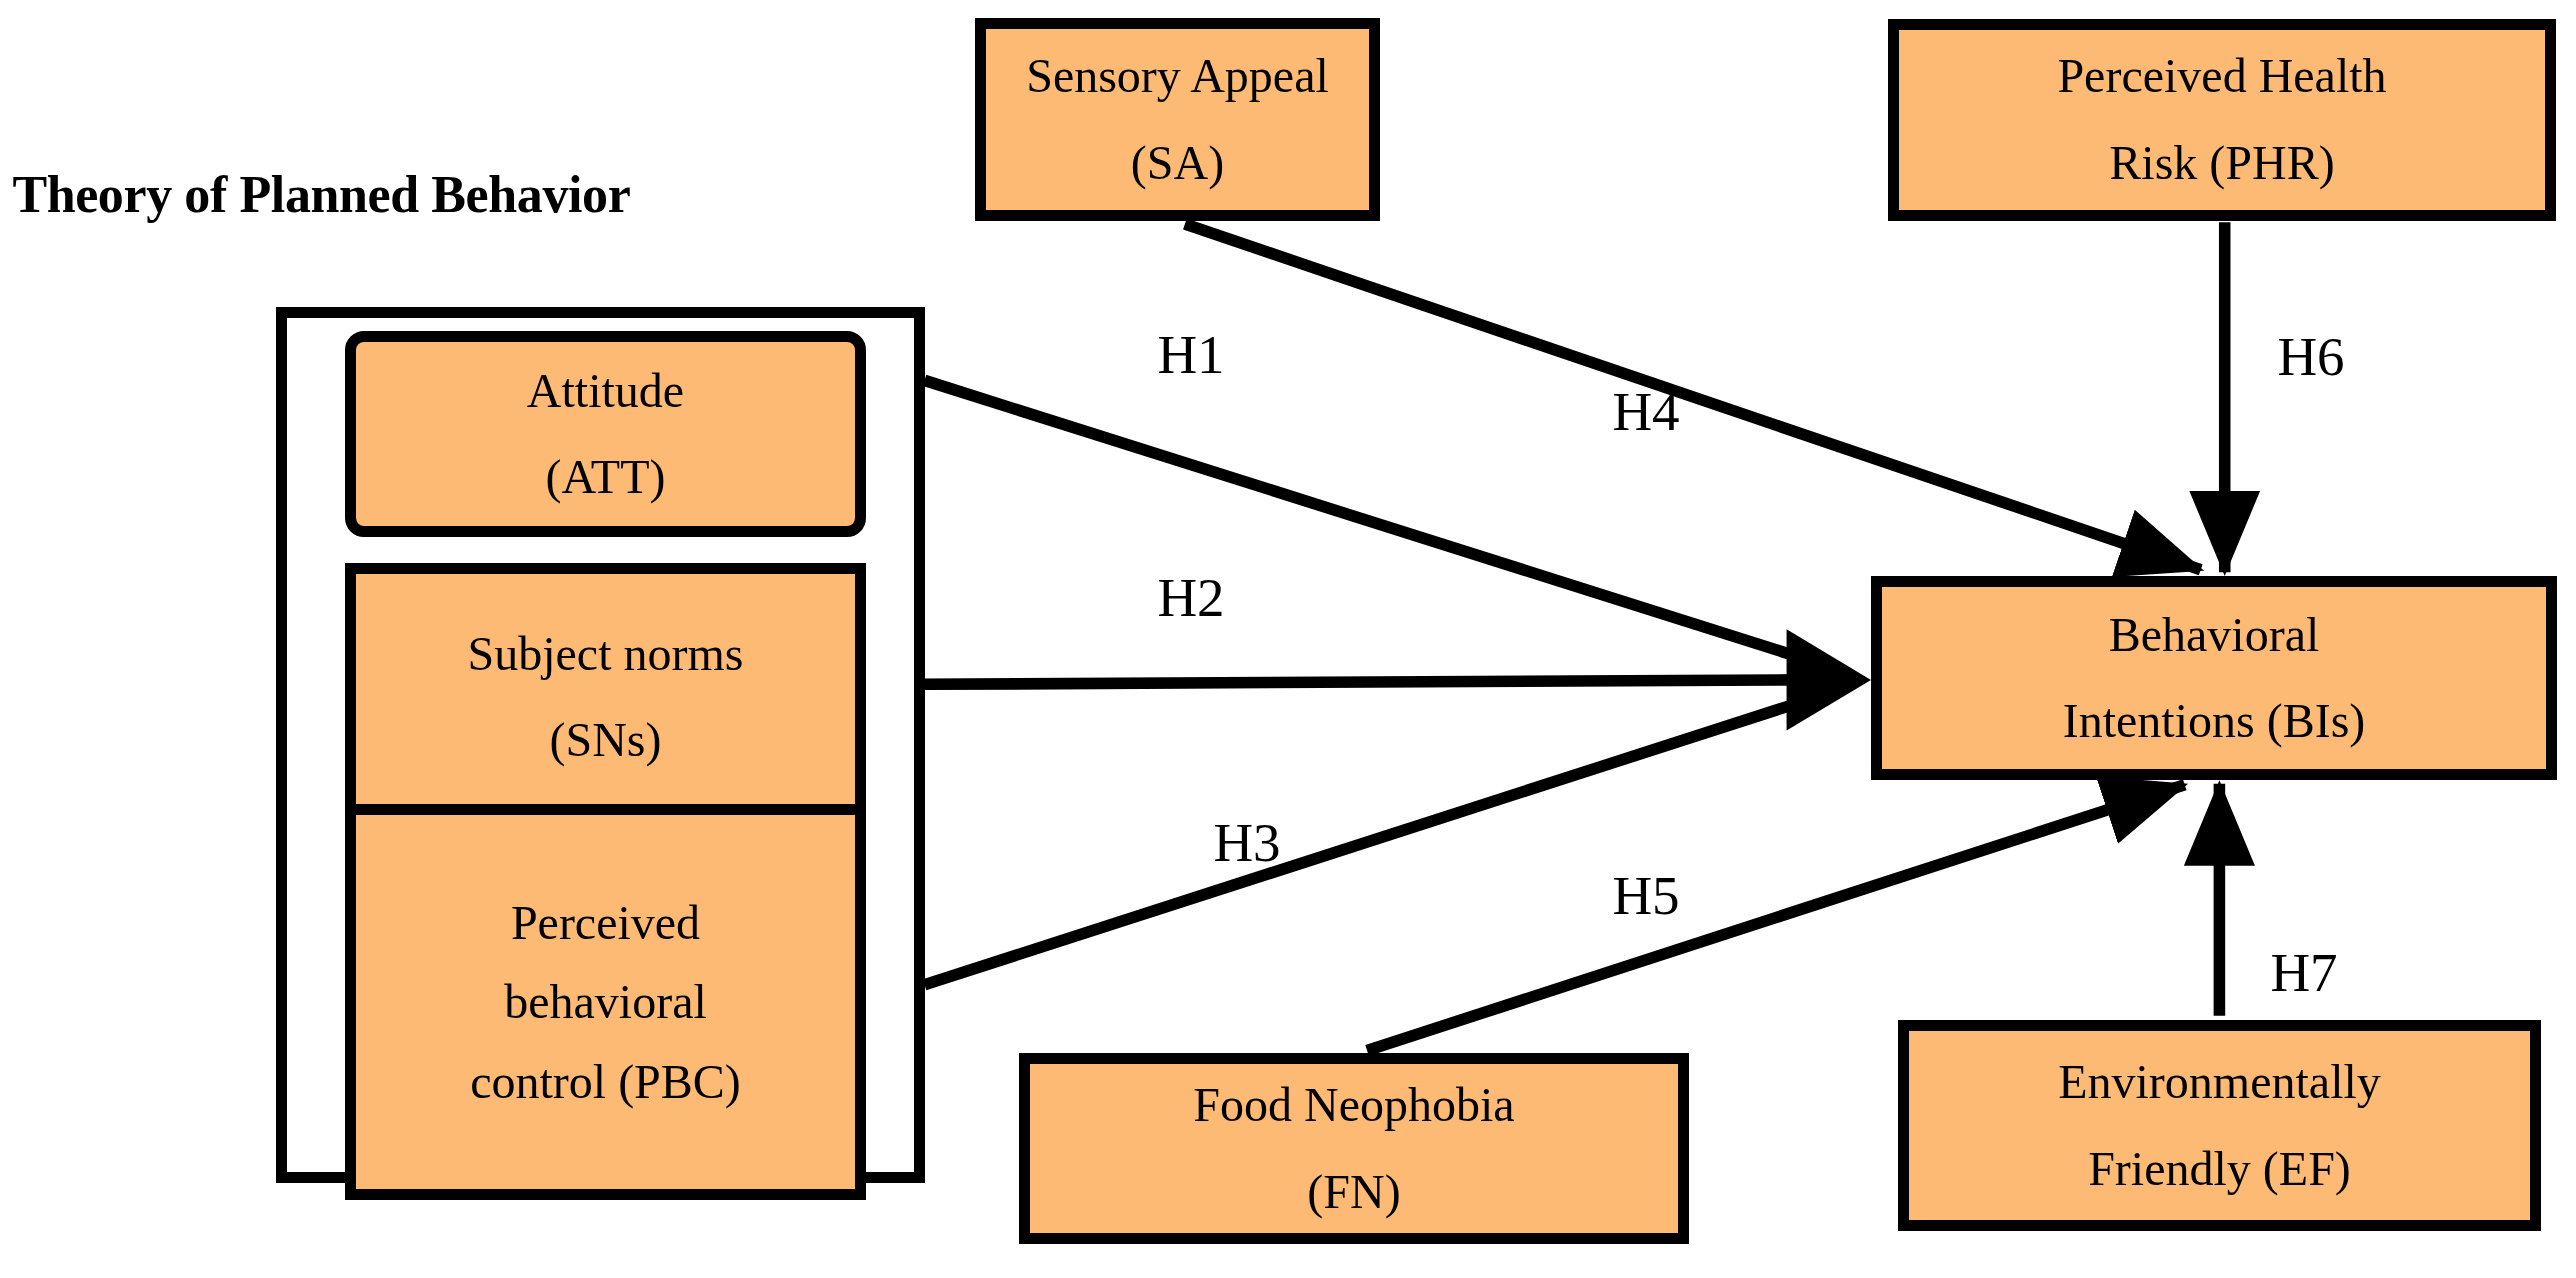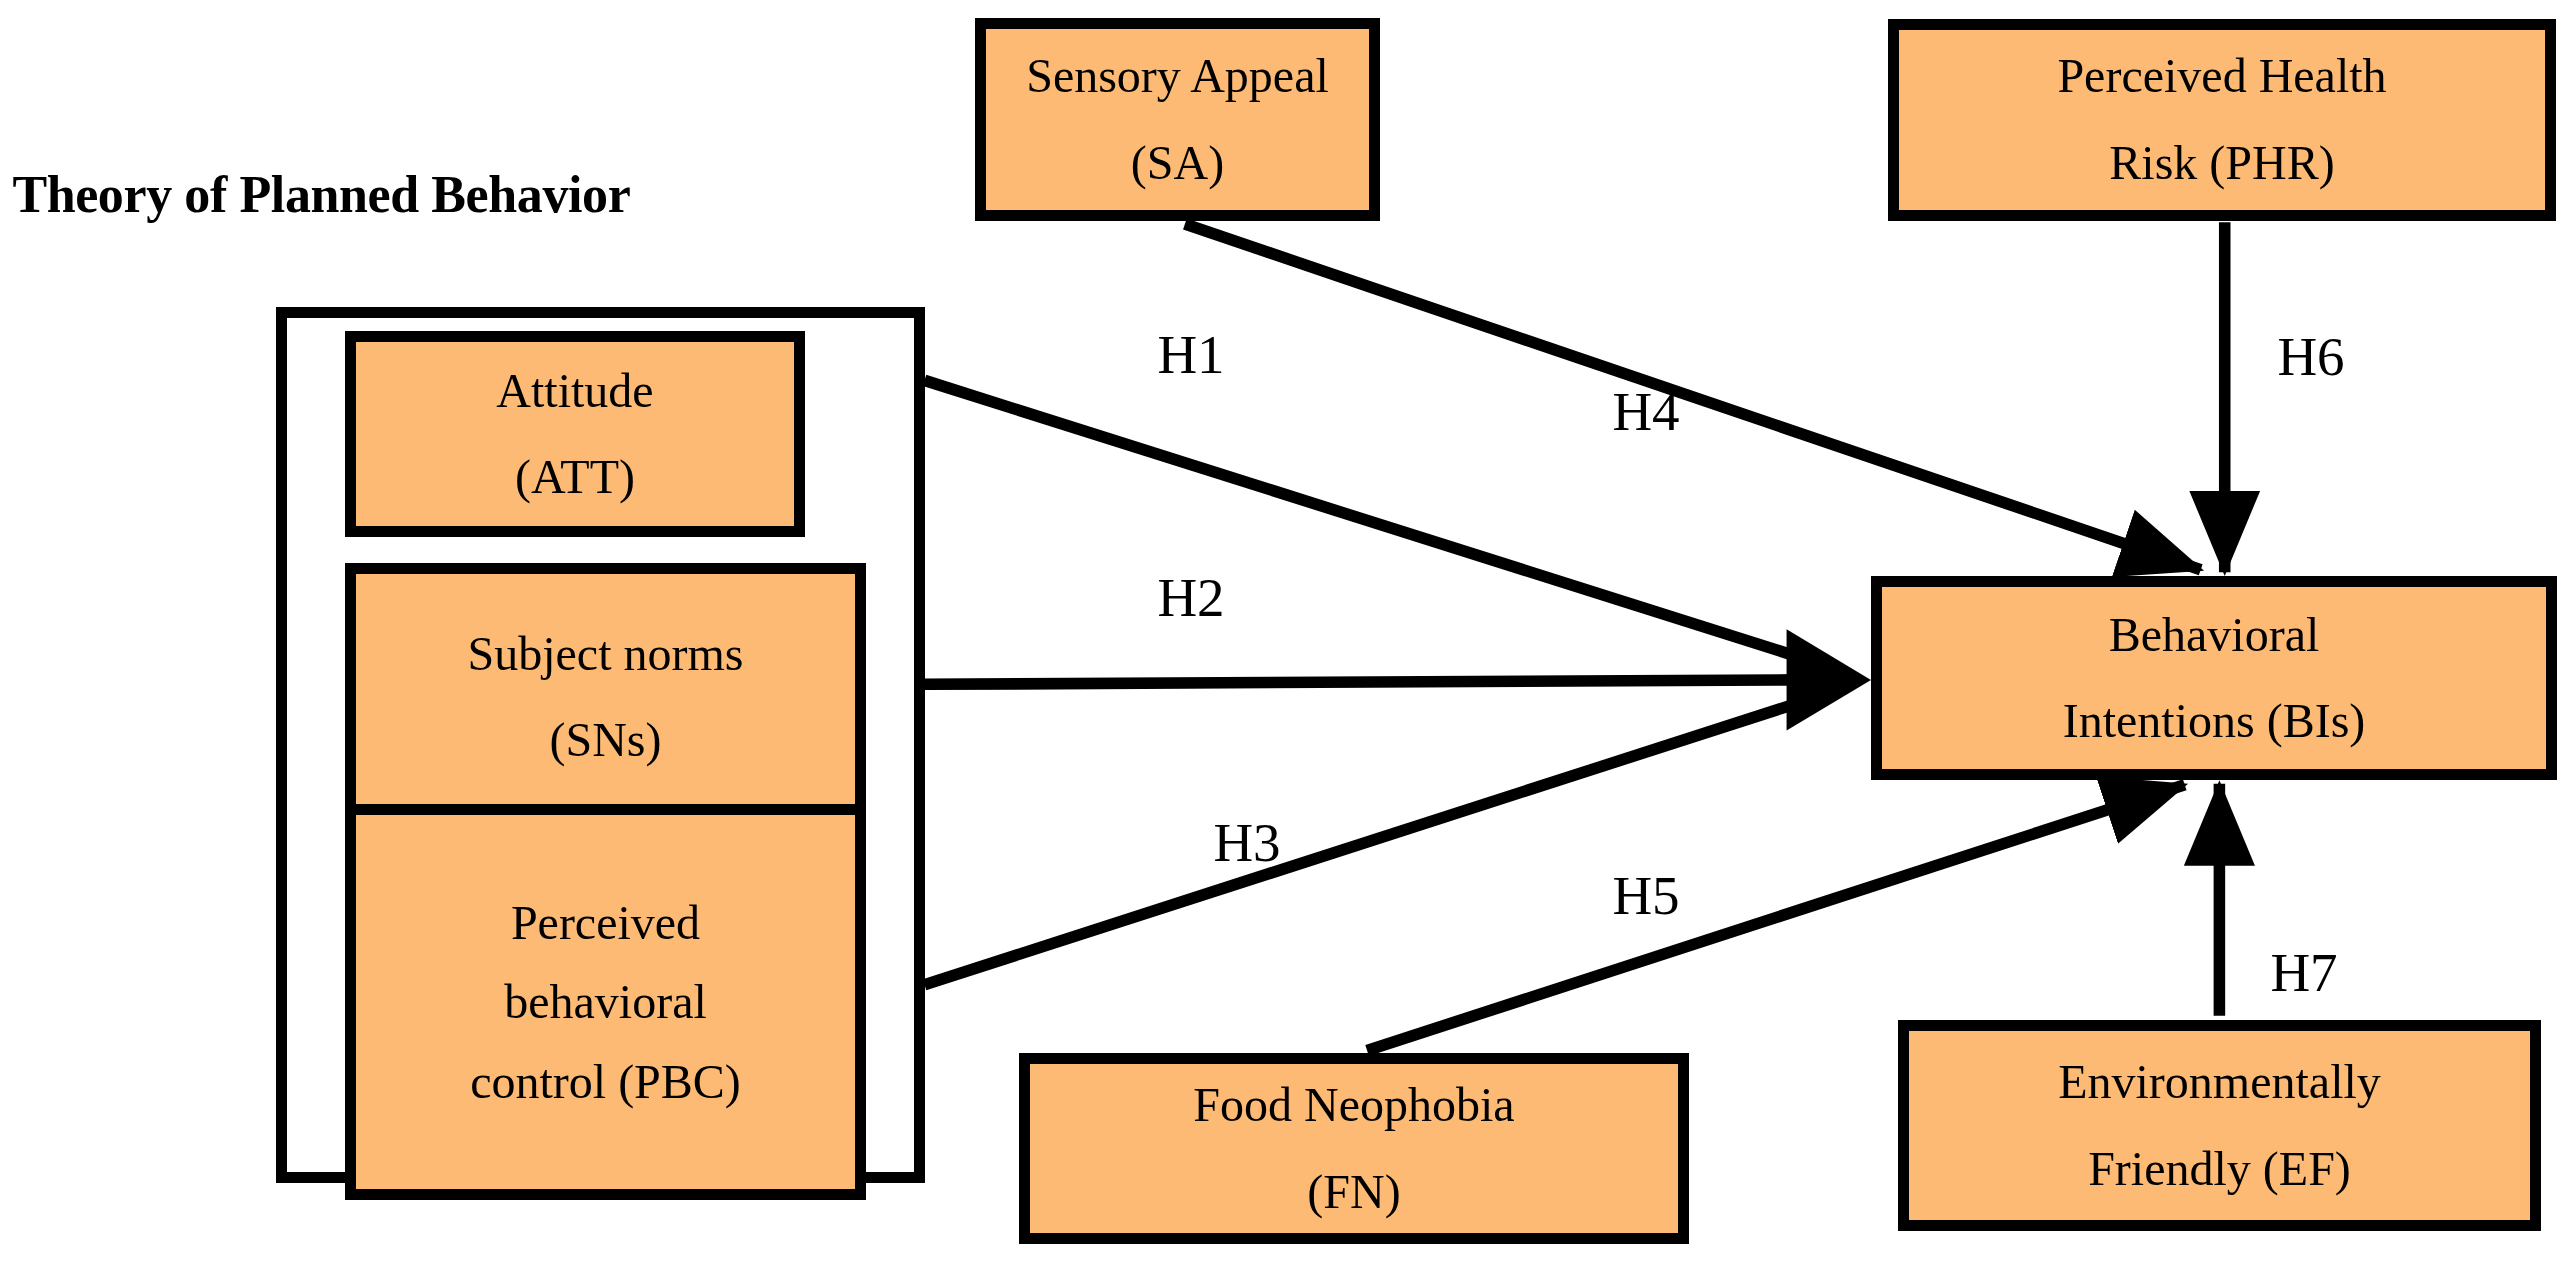--- a/index.html
+++ b/index.html
@@ -60,21 +60,21 @@
 </style>
 </head>
 <body>
 
 <div id="canvas">
 
   <div class="title">Theory of Planned Behavior</div>
 
   <div class="box" id="tpb-outer" style="left:276px;top:307px;width:649px;height:876px;"></div>
 
-  <div class="box" style="left:345px;top:331px;width:460px;height:206px;">
+  <div class="box" style="left:345px;top:331px;width:521px;height:206px;border-radius:19px;">
     <div class="lines">
       <span>Attitude</span>
       <span>(ATT)</span>
     </div>
   </div>
 
   <div class="box" style="left:345px;top:563px;width:521px;height:268px;">
     <div class="lines">
       <span>Subject norms</span>
       <span>(SNs)</span>

